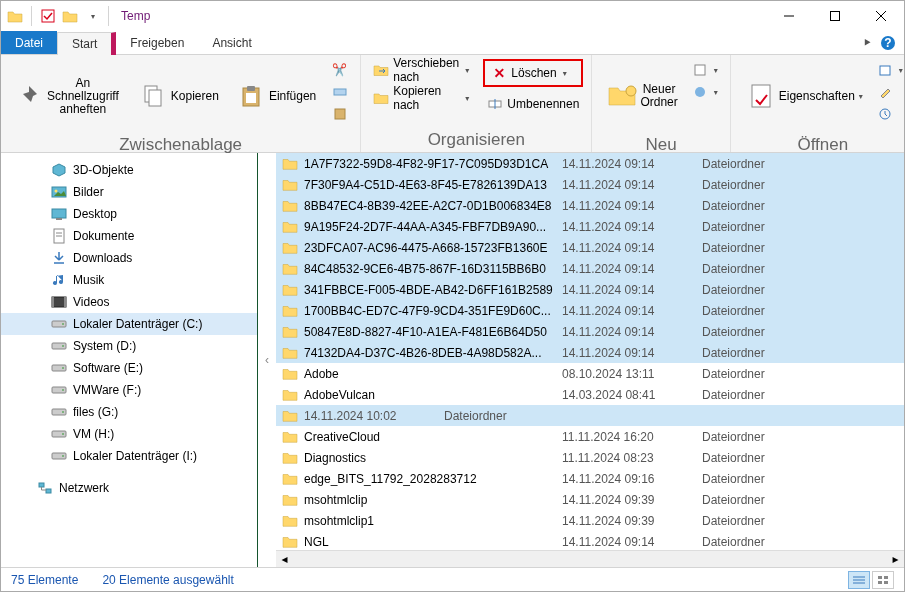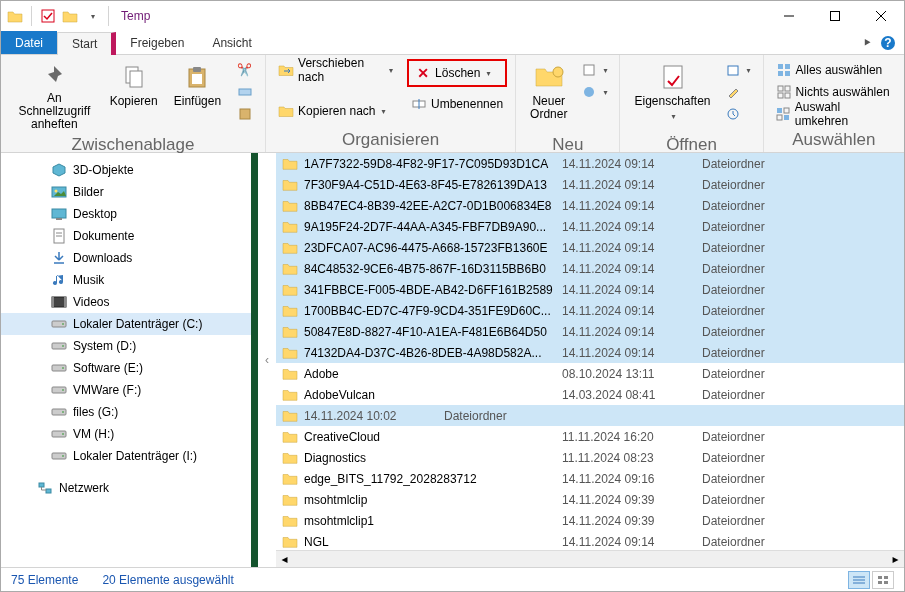--- a/index.html
+++ b/index.html
@@ -12,28 +12,28 @@
 .winbtn { width: 46px; height: 30px; display: flex; align-items: center; justify-content: center; }
 .tabs { height: 24px; display: flex; align-items: stretch; border-bottom: 1px solid #d4d4d4; background: #fff; }
 .tabs .tab { padding: 0 14px; display: flex; align-items: center; color: #333; cursor: default; }
 .tabs .tab.file { background: #1979ca; color: #fff; }
 .tabs .tab.active { background: #f5f5f5; border-top: 1px solid #d4d4d4; border-left: 1px solid #d4d4d4; border-right: 5px solid #be185d; position: relative; top: 1px; }
 .tabs .right { margin-left: auto; display: flex; align-items: center; gap: 8px; padding-right: 8px; }
 .ribbon { height: 98px; background: #f5f5f5; border-bottom: 1px solid #d4d4d4; display: flex; }
 .group { border-right: 1px solid #e0e0e0; padding: 4px 8px 2px 8px; display: flex; flex-direction: column; }
 .group .body { flex: 1; display: flex; align-items: flex-start; gap: 4px; }
 .group .label { text-align: center; color: #666; font-size: 17px; padding-top: 2px; }
-.rbtn-big { display: flex; flex-direction: column; align-items: center; justify-content: flex-start; padding: 2px 6px; gap: 2px; text-align: center; line-height: 13px; height: 74px; }
+.rbtn-big { display: flex; flex-direction: row; align-items: center; justify-content: flex-start; padding: 2px 6px; gap: 2px; text-align: center; line-height: 13px; height: 74px; }
 .rbtn-big .icon32 { width: 32px; height: 32px; display: flex; align-items: center; justify-content: center; }
 .rbtn-small { display: flex; align-items: center; gap: 4px; padding: 2px 4px; height: 22px; }
 .rbtn-small .icon16 { width: 16px; height: 16px; display: flex; align-items: center; justify-content: center; }
 .vstack { display: flex; flex-direction: column; justify-content: flex-start}
 .highlight { border: 2px solid #e60000; padding: 1px 2px; }
 .content { flex: 1; display: flex; min-height: 0; }
-.nav { width: 257px; border-right: 7px solid #14532d; overflow: hidden; padding-top: 6px; }
+.nav { width: 257px; border-right: 1px solid #14532d; overflow: hidden; padding-top: 6px; }
 .nav-item { display: flex; align-items: center; gap: 6px; padding: 3px 4px 3px 36px; height: 22px; }
 .nav-item.lv2 { padding-left: 50px; }
 .nav-item.sel { background: #d9eaf9; }
 .nav-item .nicon { width: 16px; height: 14px; display: inline-flex; align-items: center; justify-content: center; }
 .filelist { flex: 1; display: flex; flex-direction: column; min-height: 0; }
 .rows { flex: 1; overflow: hidden; }
 .row { display: flex; align-items: center; height: 21px; padding-left: 6px; }
 .row.sel { background: #cde6f7; }
 .row .ficon { width: 16px; height: 14px; margin-right: 6px; display: inline-flex; }
 .row .c-name { width: 258px; overflow: hidden; white-space: nowrap; text-overflow: ellipsis; }
@@ -164,21 +164,21 @@
               </svg>
             </span>
           </div>
       </div>
     </div>
     <div class="label">Zwischenablage</div>
   </div>
 
   <div class="group">
     <div class="body">
-      <div class="vstack" style="justify-content:center;gap:19px;">
+      <div class="vstack" style="justify-content:center;gap:6px;">
         <div class="rbtn-small">
           <span class="icon16">
               <svg width="16" height="14">
                 <path class="folder-svg" d="M1 3h5l1 1.5H15v8H1z"></path>
                 <path d="M6 8h6m0 0l-2-2m2 2l-2 2" stroke="#3a7abd" fill="none"></path>
               </svg>
             </span>
           <span>Verschieben nach</span>
           <span class="chev-down">▾</span>
         </div>

